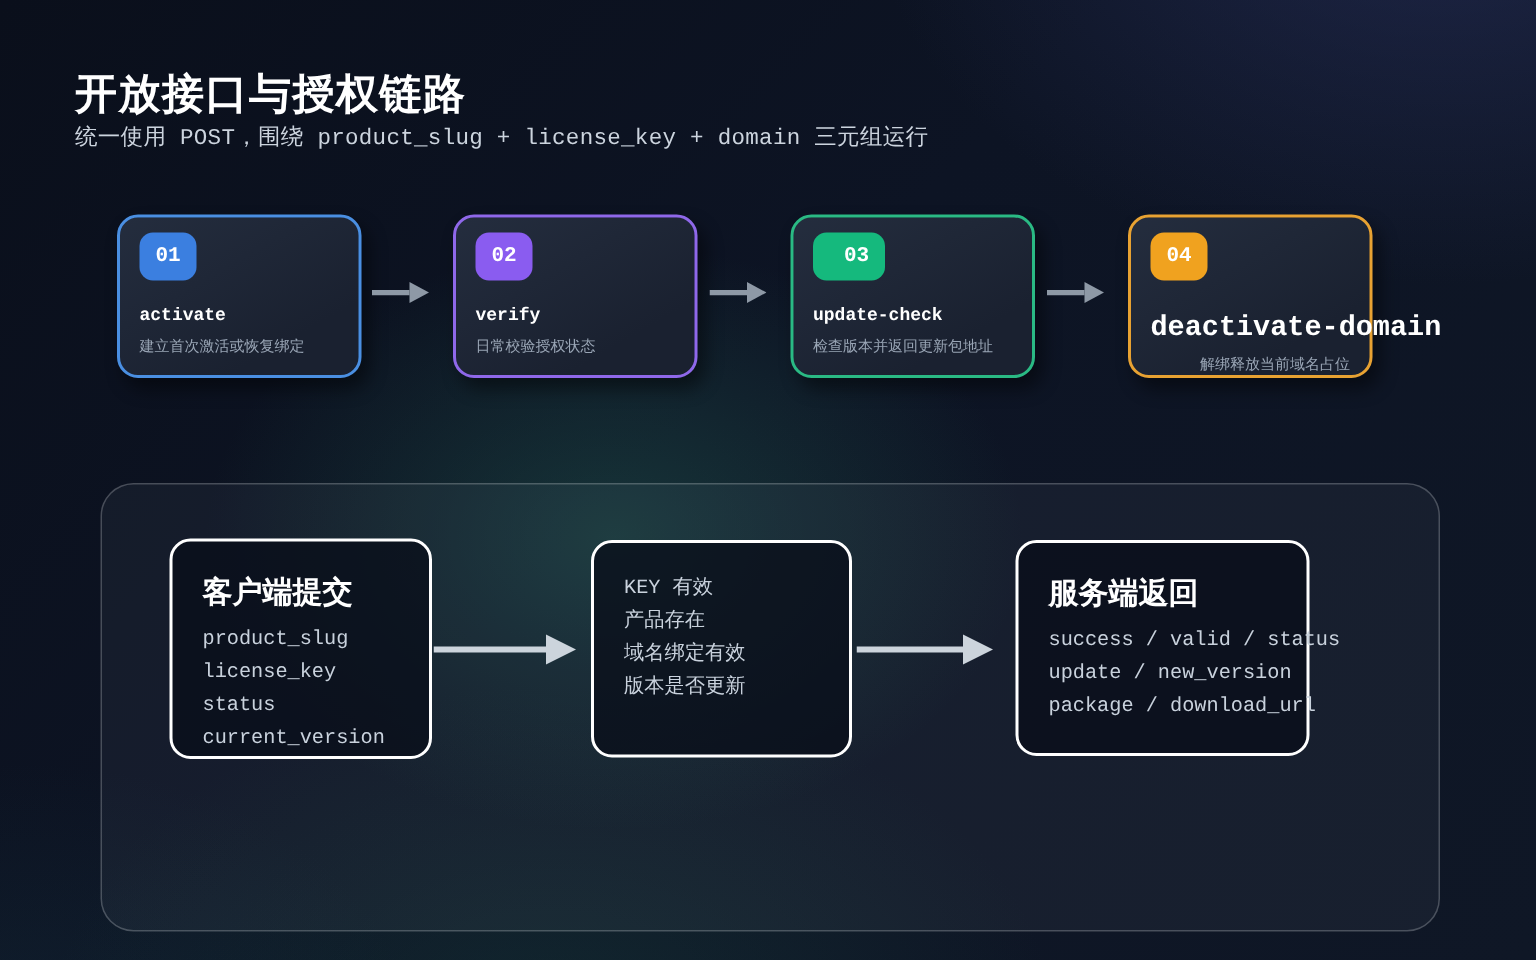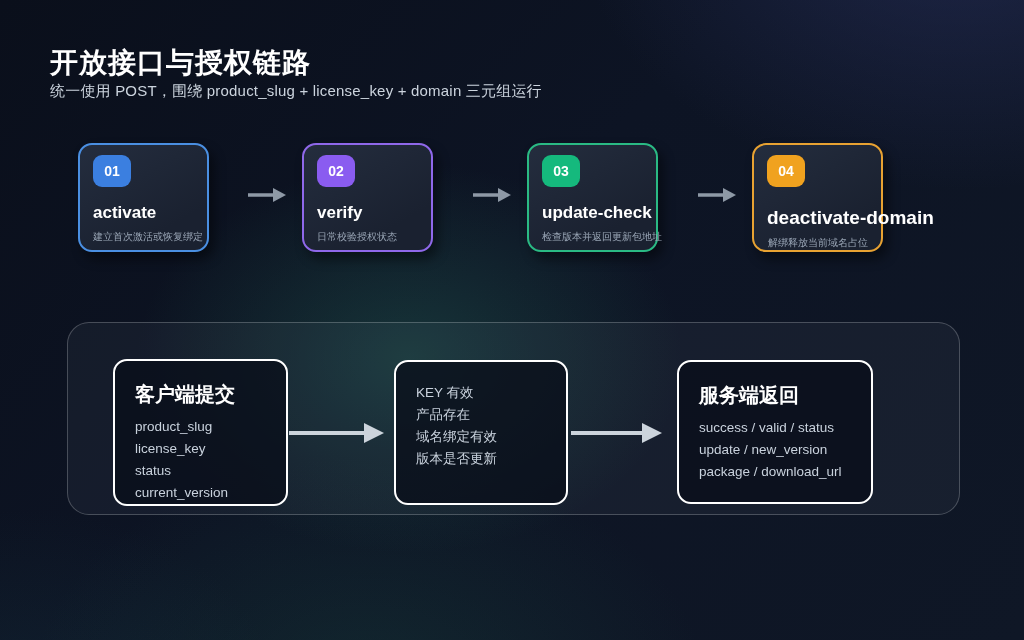--- a/index.html
+++ b/index.html
@@ -6,47 +6,47 @@
   body{
     width:1024px;height:640px;overflow:hidden;position:relative;
     font-family:"Liberation Sans","DejaVu Sans",sans-serif;
     background:
       radial-gradient(420px 300px at 40% 56%, rgba(36,98,86,0.42), transparent 65%),
       radial-gradient(520px 360px at 36% 108%, rgba(28,82,72,0.30), transparent 65%),
       radial-gradient(620px 430px at 94% -12%, rgba(44,52,100,0.55), transparent 62%),
       radial-gradient(400px 300px at 2% 110%, rgba(24,60,72,0.28), transparent 65%),
       linear-gradient(135deg,#0a0f1b 0%,#0d1424 45%,#0f1726 100%);
   }
-  .abs{position:absolute;}
+  .abs{position:absolute;font-family:Liberation Mono, monospace;}
   
   .title{left:50px;top:44px;font-size:28px;font-weight:700;color:#ffffff;letter-spacing:1px;}
   .subtitle{left:50px;top:82px;font-size:15px;color:#ccd4de;letter-spacing:0.2px;}
   
   .step-card{
-    top:143px;width:131px;height:109px;box-sizing:border-box;
+    top:143px;width:163px;height:109px;box-sizing:border-box;
     border-radius:14px;border:2px solid #fff;
     background:linear-gradient(150deg,#242d3e 0%,#1a2130 75%);
     box-shadow:5px 7px 12px rgba(0,0,0,0.45);
     padding:10px 13px;
   }
   .badge{
     width:38px;height:32px;border-radius:9px;color:#fff;
     font-size:14px;font-weight:700;display:flex;align-items:center;justify-content:center;
   }
-  .step-title{margin-top:16px;font-size:17px;font-weight:700;color:#ffffff;white-space:nowrap;}
+  .step-title{margin-top:16px;font-size:12px;font-weight:700;color:#ffffff;white-space:nowrap;}
   .step-title.small{margin-top:20px;font-size:19px;}
   .step-desc{margin-top:7px;font-size:10px;color:#99a5b5;white-space:nowrap;}
   .accent-blue{border-color:#4a8fe2;}   .accent-blue .badge{background:#3b7fe0;}
   .accent-purple{border-color:#8f68ea;} .accent-purple .badge{background:#8a5cf0;}
-  .accent-green{border-color:#2aba84;}  .accent-green .badge{background:#15b97d;}
+  .accent-green{border-color:#2aba84;}  .accent-green .badge{background:#15b97d;padding-left:10px;}
   .accent-orange{border-color:#e8a232;text-align:right;} .accent-orange .badge{background:#f0a21f;}
   .step-arrow{top:186px;width:38px;height:18px;}
   
   .flow-panel{
-    left:67px;top:322px;width:893px;height:193px;box-sizing:border-box;
+    left:67px;top:322px;width:893px;height:299px;box-sizing:border-box;
     border-radius:22px;background:rgba(175,195,220,0.055);
     border:1px solid rgba(255,255,255,0.22);
   }
   .flow-box{
     box-sizing:border-box;border-radius:14px;border:2px solid #fff;
     background:rgba(9,14,26,0.78);padding:20px 0 0 20px;
   }
   .flow-box-1{left:45px;top:36px;width:175px;height:147px;}
   .flow-box-2{left:326px;top:37px;width:174px;height:145px;}
   .flow-box-3{left:609px;top:37px;width:196px;height:144px;}

